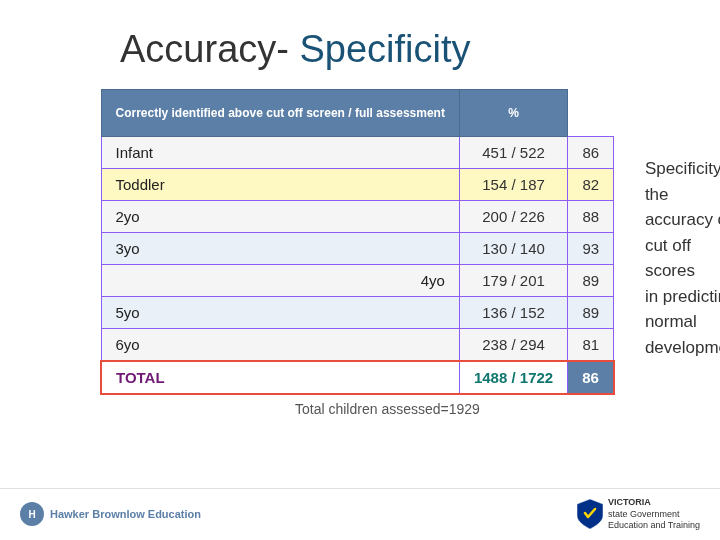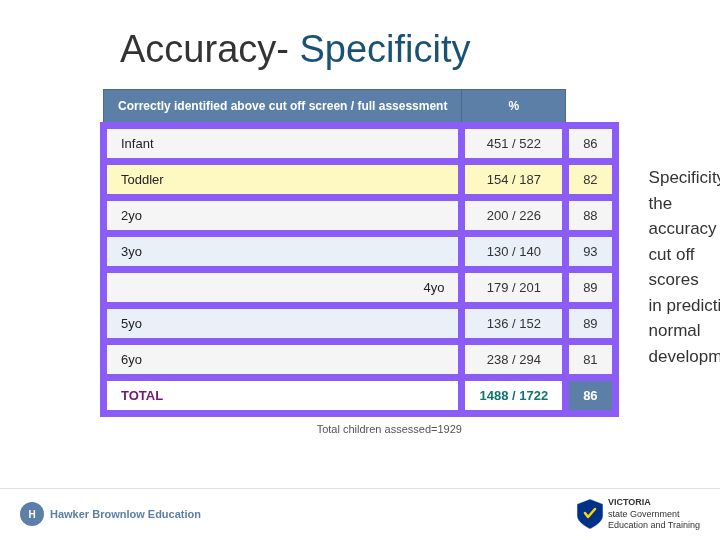--- a/index.html
+++ b/index.html
@@ -41,21 +41,21 @@
     }
 
     thead tr {
       background-color: #5b7fa6;
     }
 
     thead th {
       color: #fff;
       font-size: 12px;
       font-weight: 600;
-      padding: 9px 14px;
+      padding: 16px 14px;
       text-align: center;
       border: 1px solid #4a6a8f;
       margin-left: 16px;
     }
 
     thead th.col-label {
       text-align: center;
       min-width: 180px;
     }
 
@@ -72,23 +72,23 @@
       background: #f5f5f5;
     }
 
     tbody tr.total-row {
       background: #fff;
       border: 2.5px solid #e74c3c;
     }
 
     tbody td {
       padding: 7px 14px;
-      font-size: 13px;
-      color: #333;
-      border: 7px solid #8b5cf6;
+      font-size: 15px;
+      color: #333;
+      border: 1px solid #8b5cf6;
       text-align: center;
     }
 
     tbody td.row-label {
       text-align: left;
       font-weight: 500;
       color: #222;
       background: inherit;
     }
 
@@ -102,21 +102,21 @@
       font-weight: 800;
     }
 
     tbody tr.total-row td.pct-cell {
       background: #5b7fa6;
       color: #fff;
       font-weight: 700;
     }
 
     .footer-note {
-      font-size: 11px;
+      font-size: 14px;
       color: #555;
       text-align: center;
       margin-top: 6px;
       padding-left: 60px;
     }
 
     .side-text {
       flex: 1;
       display: flex;
       align-items: center;

